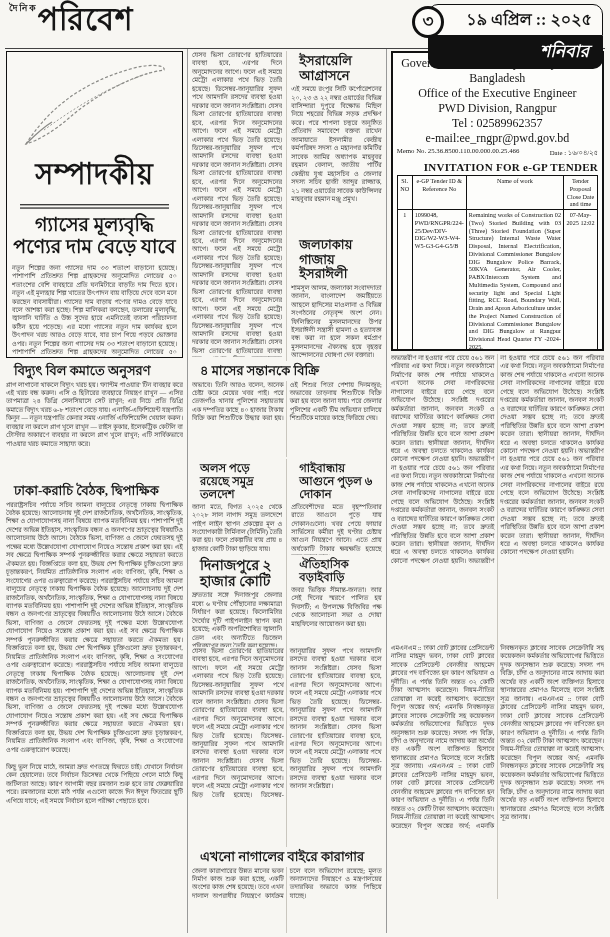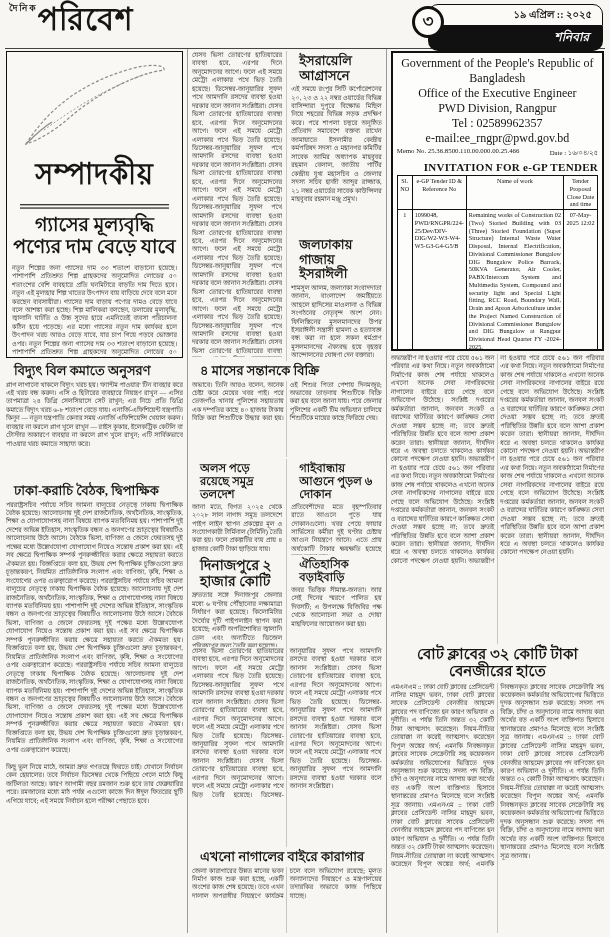--- a/index.html
+++ b/index.html
@@ -10,22 +10,22 @@
     width:610px; height:937px; overflow:hidden; position:relative;
   }
   .page{ width:610px; height:937px; padding:4px 5px; display:flex; flex-direction:column; }
 
   
   .masthead{ height:42px; flex:0 0 42px; display:flex; justify-content:space-between; align-items:flex-start; position:relative; }
   .logo{ display:flex; flex-direction:row; line-height:1; padding-left:4px; }
   .logo .pre{ font-size:9px; font-weight:bold; letter-spacing:2px; }
   .logo .name{ font-size:30px; font-weight:900; letter-spacing:1px; transform:scaleY(1.05); }
   .datebox{ position:relative; margin-right:2px; width:175px; }
-  .datebox .row1{ border:1.5px solid #111; border-radius:10px 10px 0 0; font-size:10px; font-weight:bold; text-align:right; padding:2px 10px 1px; background:#fbfaf7; }
-  .datebox .row2{ background:#111; color:#fff; border-radius:0 0 10px 10px; font-size:12px; font-style:italic; font-weight:bold; text-align:right; padding:2px 14px 3px; }
+  .datebox .row1{ border:1.5px solid #111; border-radius:10px 10px 0 0; font-size:16px; font-weight:bold; text-align:right; padding:2px 10px 1px; background:#fbfaf7; }
+  .datebox .row2{ background:#111; color:#fff; border-radius:0 0 10px 10px; font-size:17px; font-style:italic; font-weight:bold; text-align:right; padding:2px 14px 3px; }
   .pgcircle{ position:absolute; left:-16px; top:2px; width:32px; height:32px; border:3px solid #111; border-radius:50%; background:#fdfcf9; display:flex; align-items:center; justify-content:center; font-size:17px; font-weight:900; }
 
   
   .content{ flex:1; display:flex; border-top:1px solid #444; margin-top:2px; overflow:hidden; }
   .col{ overflow:hidden; }
   .col-left{ width:186px; border-right:1px solid #999; padding:2px 4px 0 1px; }
   .col-mid{ width:202px; border-right:1px solid #999; padding:2px 4px 0 4px; }
   .col-right{ width:222px; padding:2px 1px 0 4px; }
 
   .bodytext{ font-size:6.4px; line-height:1.32; text-align:justify; color:#1c1c1c; overflow:hidden; }
@@ -186,22 +186,18 @@
           </tr>
         </tbody>
           </table>
         <div class="t-note">This is an online tender where only e-Tender will be accepted in e-GP portal and on offline and hard copy will be accepted. To submit e-tender please register on in the National e-GP system Portal (http://www.eprocure.gov.bd) in required.</div>
         <div class="t-note">Further information and guidelines are available in the National e-GP System portal (http://eprocure.gov.bd)</div>
 
       </div>
 
       <div class="bodytext twocol" style="height:290px">অভ্যন্তরীণ না হওয়ার পরে চেয়ে ৫৬১ জন পরিবার এর কথা নিয়ে। নতুন অবকাঠামো নির্মাণের কাজ শেষ পর্যায়ে থাকলেও এখনো অনেক সেবা নাগরিকদের নাগালের বাইরে রয়ে গেছে বলে অভিযোগ উঠেছে। সংশ্লিষ্ট দপ্তরের কর্মকর্তারা জানান, জনবল সংকট ও বরাদ্দের ঘাটতির কারণে কাঙ্ক্ষিত সেবা দেওয়া সম্ভব হচ্ছে না; তবে দ্রুতই পরিস্থিতির উন্নতি হবে বলে আশা প্রকাশ করেন তারা। স্থানীয়রা জানান, দীর্ঘদিন ধরে এ অবস্থা চলতে থাকলেও কার্যকর কোনো পদক্ষেপ নেওয়া হয়নি। অভ্যন্তরীণ না হওয়ার পরে চেয়ে ৫৬১ জন পরিবার এর কথা নিয়ে। নতুন অবকাঠামো নির্মাণের কাজ শেষ পর্যায়ে থাকলেও এখনো অনেক সেবা নাগরিকদের নাগালের বাইরে রয়ে গেছে বলে অভিযোগ উঠেছে। সংশ্লিষ্ট দপ্তরের কর্মকর্তারা জানান, জনবল সংকট ও বরাদ্দের ঘাটতির কারণে কাঙ্ক্ষিত সেবা দেওয়া সম্ভব হচ্ছে না; তবে দ্রুতই পরিস্থিতির উন্নতি হবে বলে আশা প্রকাশ করেন তারা। স্থানীয়রা জানান, দীর্ঘদিন ধরে এ অবস্থা চলতে থাকলেও কার্যকর কোনো পদক্ষেপ নেওয়া হয়নি। অভ্যন্তরীণ না হওয়ার পরে চেয়ে ৫৬১ জন পরিবার এর কথা নিয়ে। নতুন অবকাঠামো নির্মাণের কাজ শেষ পর্যায়ে থাকলেও এখনো অনেক সেবা নাগরিকদের নাগালের বাইরে রয়ে গেছে বলে অভিযোগ উঠেছে। সংশ্লিষ্ট দপ্তরের কর্মকর্তারা জানান, জনবল সংকট ও বরাদ্দের ঘাটতির কারণে কাঙ্ক্ষিত সেবা দেওয়া সম্ভব হচ্ছে না; তবে দ্রুতই পরিস্থিতির উন্নতি হবে বলে আশা প্রকাশ করেন তারা। স্থানীয়রা জানান, দীর্ঘদিন ধরে এ অবস্থা চলতে থাকলেও কার্যকর কোনো পদক্ষেপ নেওয়া হয়নি। অভ্যন্তরীণ না হওয়ার পরে চেয়ে ৫৬১ জন পরিবার এর কথা নিয়ে। নতুন অবকাঠামো নির্মাণের কাজ শেষ পর্যায়ে থাকলেও এখনো অনেক সেবা নাগরিকদের নাগালের বাইরে রয়ে গেছে বলে অভিযোগ উঠেছে। সংশ্লিষ্ট দপ্তরের কর্মকর্তারা জানান, জনবল সংকট ও বরাদ্দের ঘাটতির কারণে কাঙ্ক্ষিত সেবা দেওয়া সম্ভব হচ্ছে না; তবে দ্রুতই পরিস্থিতির উন্নতি হবে বলে আশা প্রকাশ করেন তারা। স্থানীয়রা জানান, দীর্ঘদিন ধরে এ অবস্থা চলতে থাকলেও কার্যকর কোনো পদক্ষেপ নেওয়া হয়নি।</div>
 
-      <div class="bigcenter">
-        <span>বোট ক্লাবের ৩২ কোটি টাকা</span><br>
-        <span>বেনজীরের হাতে</span>
-      </div>
 
       <div class="bodytext twocol" style="height:255px">এমএনএম :: ঢাকা বোট ক্লাবের প্রেসিডেন্ট নাসির মাহমুদ ভবন, ঢাকা বোট ক্লাবের সাবেক প্রেসিডেন্ট বেনজীর আহমেদ ক্লাবের পদ বাণিজ্যে হন কারণ অভিযান ও দুর্নীতি। এ পর্যন্ত তিনি অন্তত ৩২ কোটি টাকা আত্মসাৎ করেছেন। নিয়ম-নীতির তোয়াক্কা না করেই আত্মসাৎ করেছেন বিপুল অঙ্কের অর্থ; এমনকি নিবন্ধনকৃত ক্লাবের সাবেক সেক্রেটারি সহ কয়েকজন কর্মকর্তার অভিযোগের ভিত্তিতে দুদক অনুসন্ধান শুরু করেছে। সদস্য পদ বিক্রি, চাঁদা ও অনুদানের নামে আদায় করা অর্থের বড় একটি অংশ ব্যক্তিগত হিসাবে স্থানান্তরের প্রমাণও মিলেছে বলে সংশ্লিষ্ট সূত্র জানায়। এমএনএম :: ঢাকা বোট ক্লাবের প্রেসিডেন্ট নাসির মাহমুদ ভবন, ঢাকা বোট ক্লাবের সাবেক প্রেসিডেন্ট বেনজীর আহমেদ ক্লাবের পদ বাণিজ্যে হন কারণ অভিযান ও দুর্নীতি। এ পর্যন্ত তিনি অন্তত ৩২ কোটি টাকা আত্মসাৎ করেছেন। নিয়ম-নীতির তোয়াক্কা না করেই আত্মসাৎ করেছেন বিপুল অঙ্কের অর্থ; এমনকি নিবন্ধনকৃত ক্লাবের সাবেক সেক্রেটারি সহ কয়েকজন কর্মকর্তার অভিযোগের ভিত্তিতে দুদক অনুসন্ধান শুরু করেছে। সদস্য পদ বিক্রি, চাঁদা ও অনুদানের নামে আদায় করা অর্থের বড় একটি অংশ ব্যক্তিগত হিসাবে স্থানান্তরের প্রমাণও মিলেছে বলে সংশ্লিষ্ট সূত্র জানায়। এমএনএম :: ঢাকা বোট ক্লাবের প্রেসিডেন্ট নাসির মাহমুদ ভবন, ঢাকা বোট ক্লাবের সাবেক প্রেসিডেন্ট বেনজীর আহমেদ ক্লাবের পদ বাণিজ্যে হন কারণ অভিযান ও দুর্নীতি। এ পর্যন্ত তিনি অন্তত ৩২ কোটি টাকা আত্মসাৎ করেছেন। নিয়ম-নীতির তোয়াক্কা না করেই আত্মসাৎ করেছেন বিপুল অঙ্কের অর্থ; এমনকি নিবন্ধনকৃত ক্লাবের সাবেক সেক্রেটারি সহ কয়েকজন কর্মকর্তার অভিযোগের ভিত্তিতে দুদক অনুসন্ধান শুরু করেছে। সদস্য পদ বিক্রি, চাঁদা ও অনুদানের নামে আদায় করা অর্থের বড় একটি অংশ ব্যক্তিগত হিসাবে স্থানান্তরের প্রমাণও মিলেছে বলে সংশ্লিষ্ট সূত্র জানায়।</div>
     </div>
 
   </div>
 </div>
 
 </body></html>

